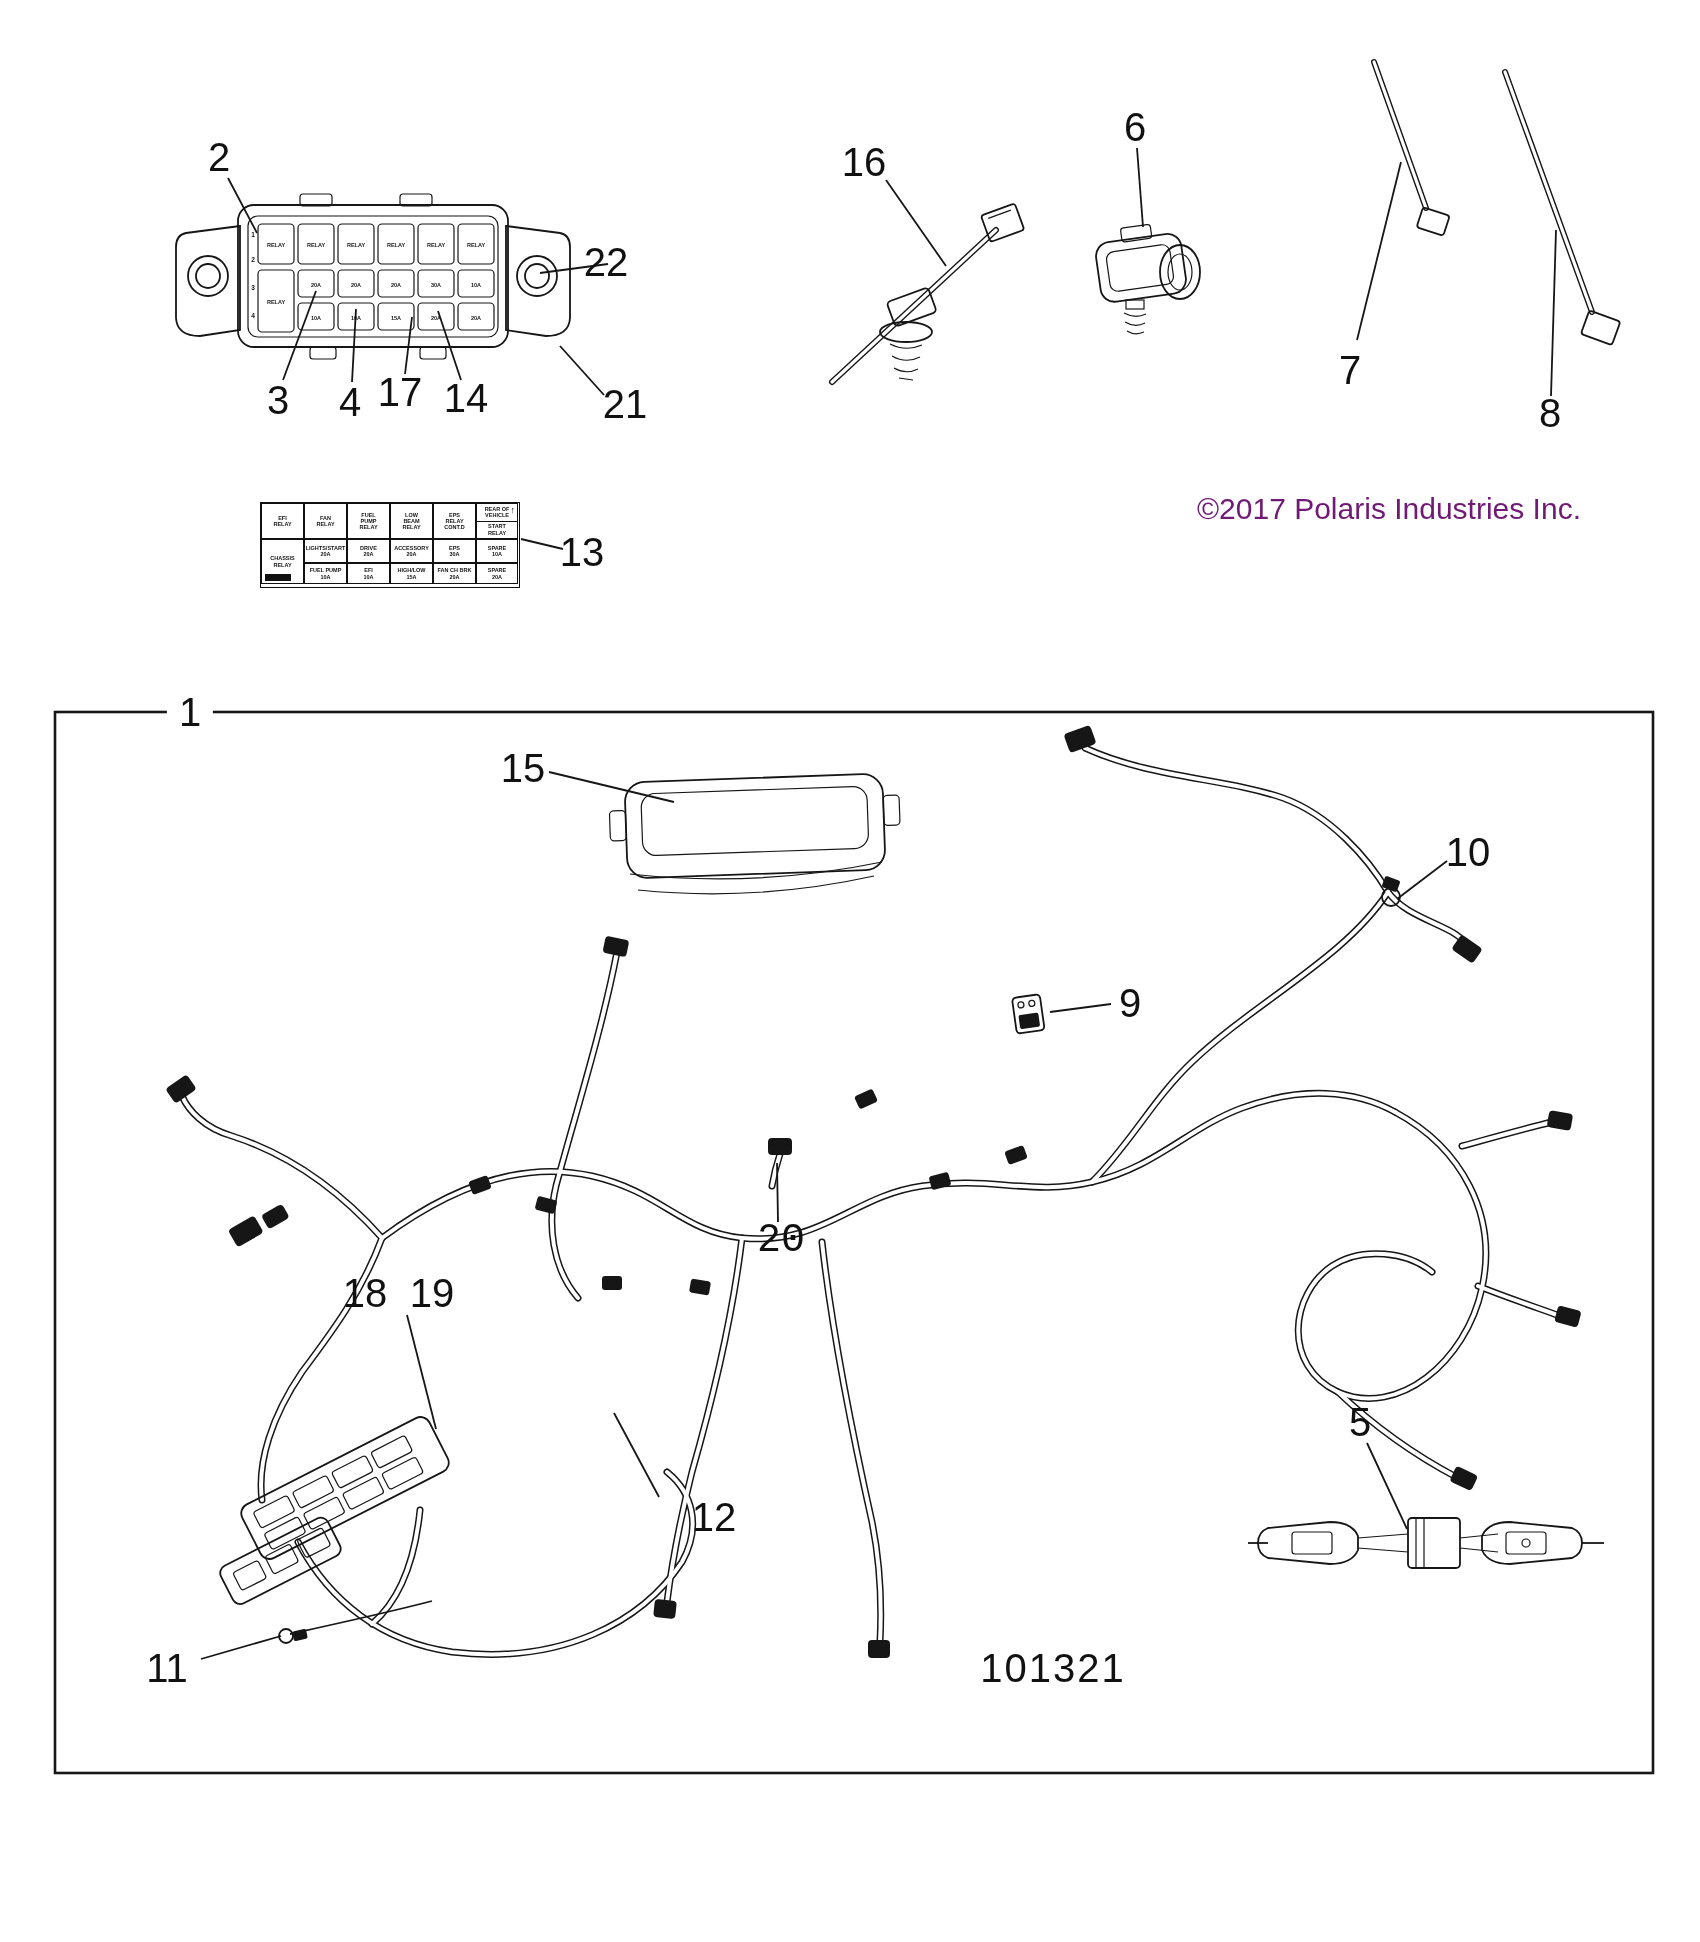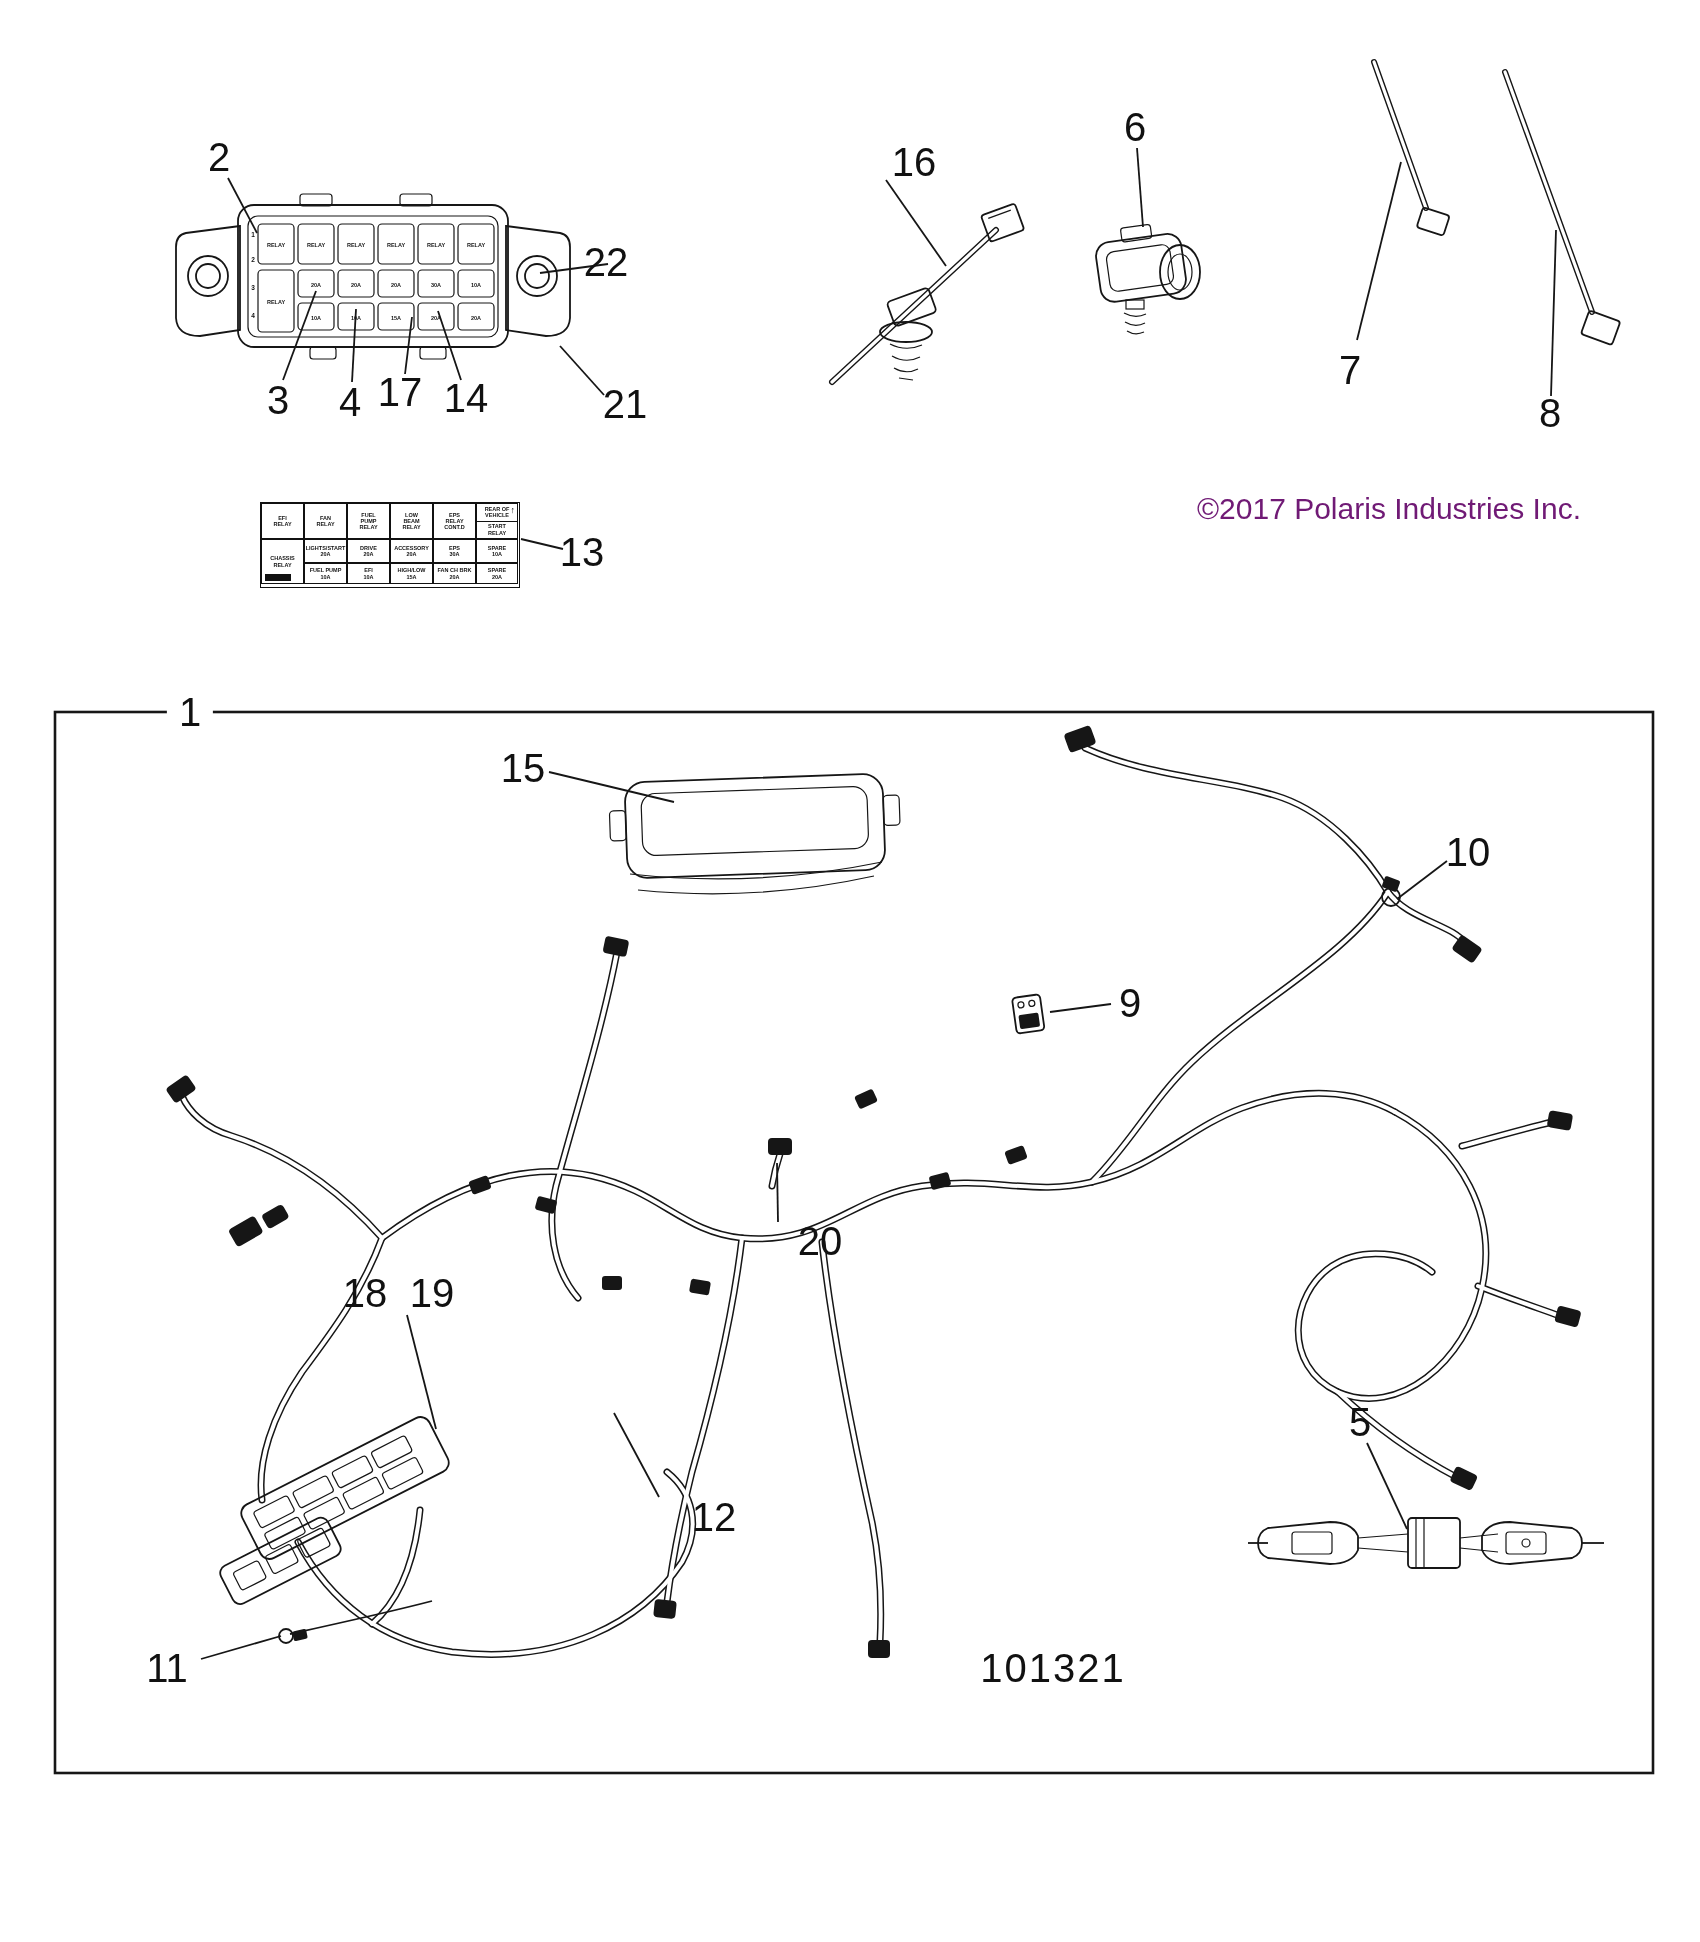--- a/index.html
+++ b/index.html
@@ -325,25 +325,25 @@
   <div class="callout" style="left:1135px;top:127px;">6</div>
   <div class="callout" style="left:1350px;top:370px;">7</div>
   <div class="callout" style="left:1550px;top:413px;">8</div>
   <div class="callout" style="left:1130px;top:1003px;">9</div>
   <div class="callout" style="left:1468px;top:852px;">10</div>
   <div class="callout" style="left:167px;top:1668px;">11</div>
   <div class="callout" style="left:690px;top:1517px;margin-left:24px;">12</div>
   <div class="callout" style="left:582px;top:552px;">13</div>
   <div class="callout" style="left:466px;top:398px;">14</div>
   <div class="callout" style="left:523px;top:768px;">15</div>
-  <div class="callout" style="left:914px;top:162px;">16</div>
+  <div class="callout" style="left:864px;top:162px;">16</div>
   <div class="callout" style="left:400px;top:392px;">17</div>
   <div class="callout" style="left:365px;top:1293px;">18</div>
   <div class="callout" style="left:432px;top:1293px;">19</div>
-  <div class="callout" style="left:820px;top:1241px;">20</div>
+  <div class="callout" style="left:781px;top:1241px;font-family:Liberation Mono, monospace;">20</div>
   <div class="callout" style="left:625px;top:404px;">21</div>
   <div class="callout" style="left:606px;top:262px;text-align:center;">22</div>
 
   <div class="copyright" style="left:1197px;top:492px;">©2017 Polaris Industries Inc.</div>
   <div class="drawingnum" style="left:1053px;top:1668px;">101321</div>
 
   <div class="sticker">
     <div class="cell">EFI
 RELAY</div>
     <div class="cell">FAN

